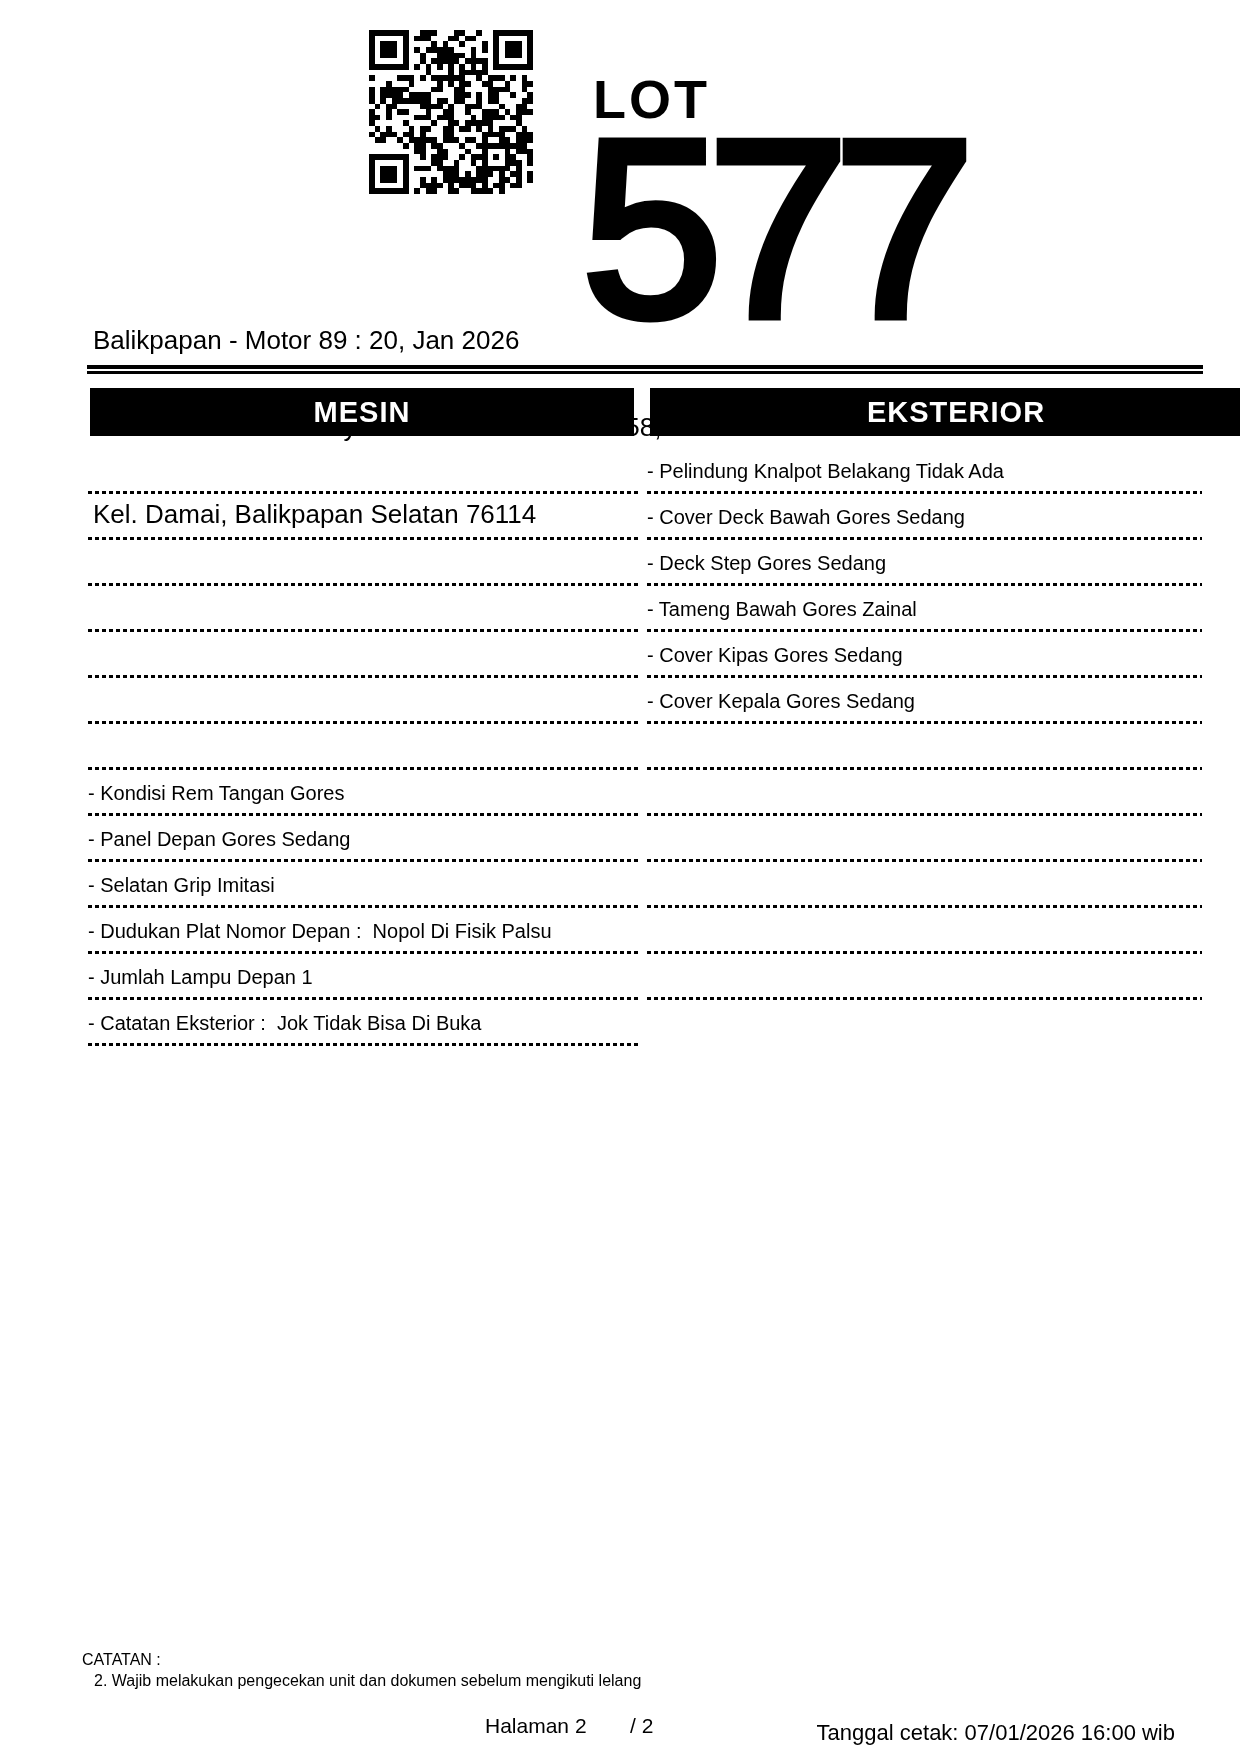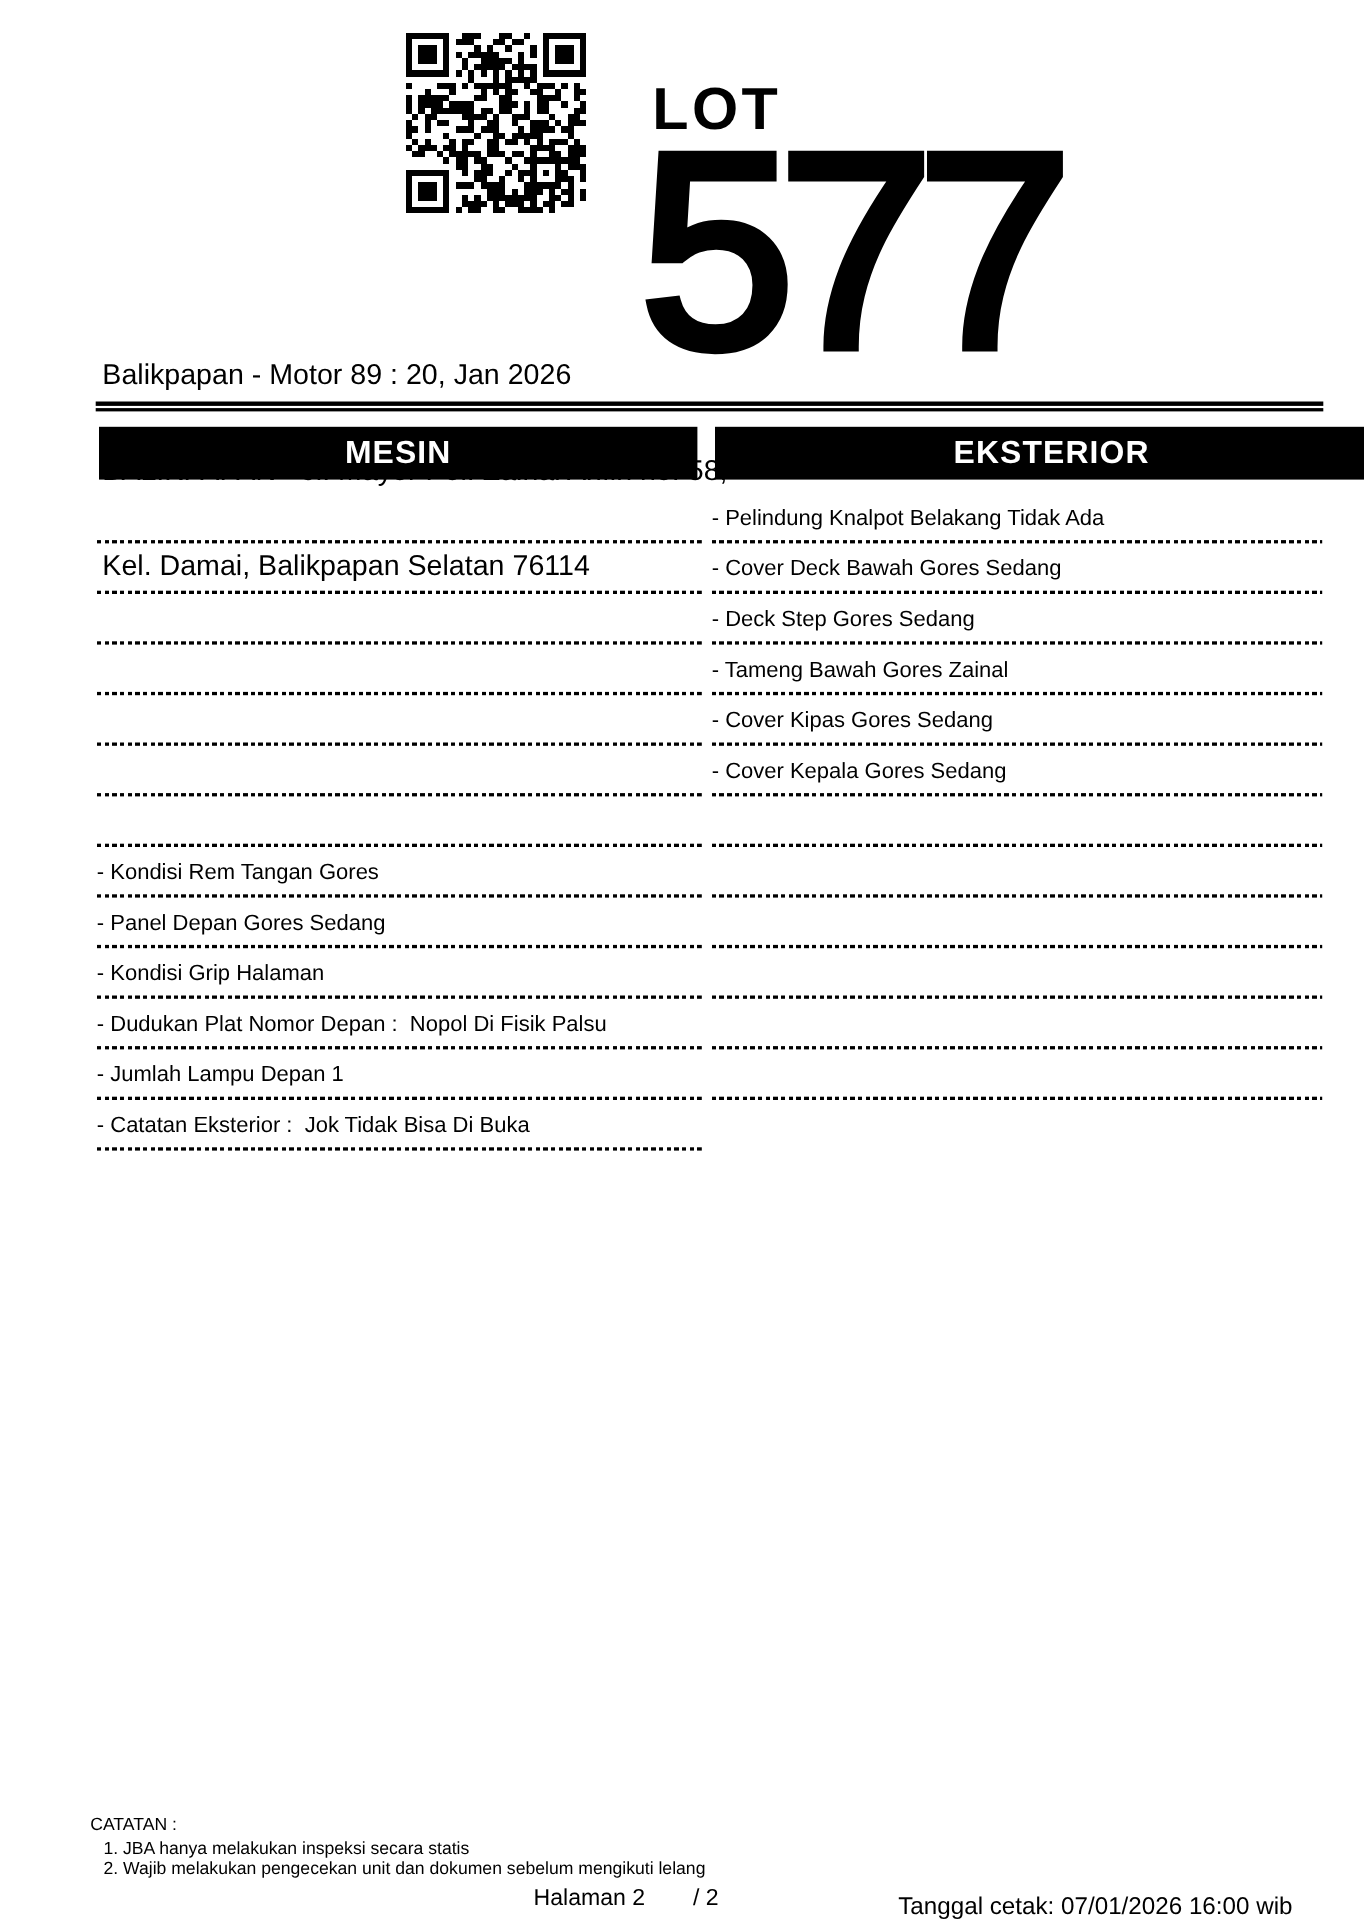--- a/index.html
+++ b/index.html
@@ -560,40 +560,39 @@
       <div class="cell"></div>
       <div class="cell">
         <span class="item-text">- Kondisi Rem Tangan Gores</span>
       </div>
       <div class="cell"></div>
       <div class="cell">
         <span class="item-text">- Panel Depan Gores Sedang</span>
       </div>
       <div class="cell"></div>
       <div class="cell">
-        <span class="item-text">- Kondisi Grip Halaman</span>
+        <span class="item-text">- Selatan Grip Imitasi</span>
       </div>
       <div class="cell"></div>
       <div class="cell">
         <span class="item-text">- Dudukan Plat Nomor Depan :  Nopol Di Fisik Palsu</span>
       </div>
       <div class="cell"></div>
       <div class="cell">
         <span class="item-text">- Jumlah Lampu Depan 1</span>
       </div>
       <div class="cell"></div>
       <div class="cell">
         <span class="item-text">- Catatan Eksterior :  Jok Tidak Bisa Di Buka</span>
       </div>
     </div>
 
   <div class="notes">
     <div class="notes-title">CATATAN :</div>
     <div id="notes-list">
-        <div class="notes-item">1. JBA hanya melakukan inspeksi secara statis</div>
         <div class="notes-item">2. Wajib melakukan pengecekan unit dan dokumen sebelum mengikuti lelang</div>
       </div>
   </div>
 
   <div class="page-label">Halaman 2</div>
   <div class="page-total">/ 2</div>
   <div class="print-date">Tanggal cetak: 07/01/2026 16:00 wib</div>
 
 </div>
 

